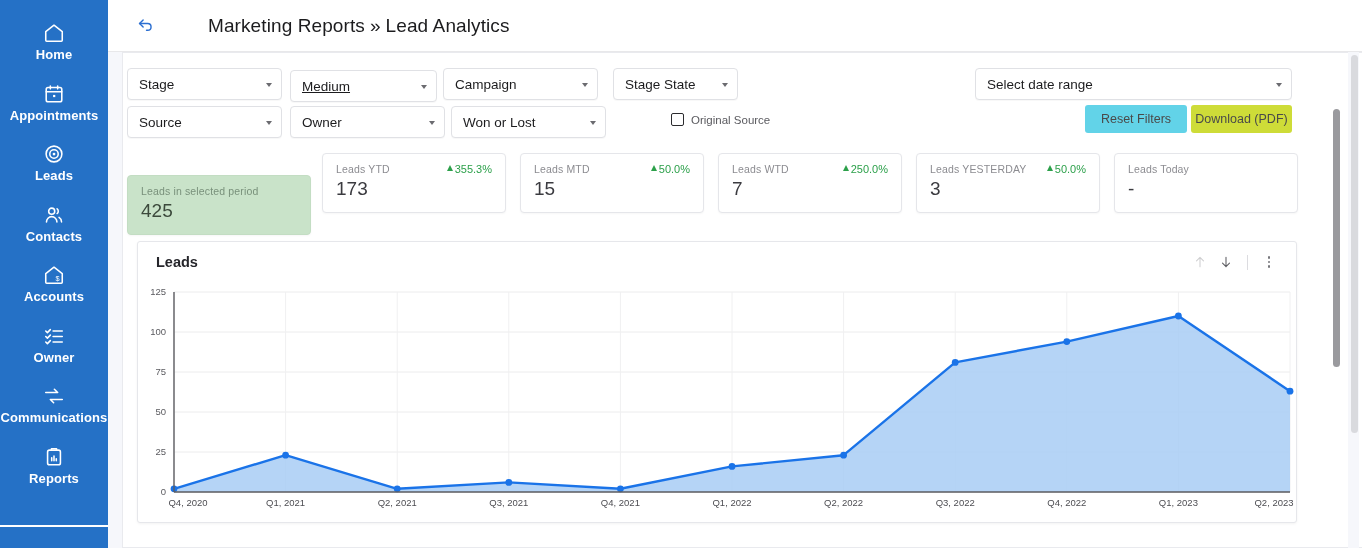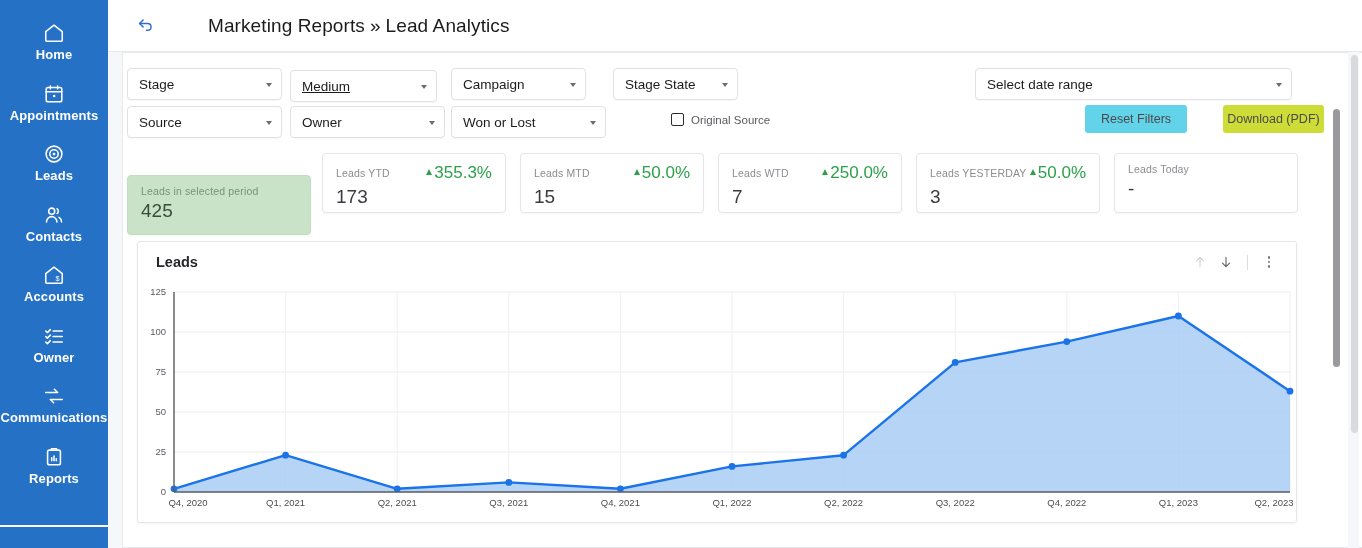--- a/index.html
+++ b/index.html
@@ -128,21 +128,21 @@
     box-shadow: 0 1px 2px rgba(0,0,0,.035);
   }
   .kpi.highlight { background: #c9e3c9; border-color: #c3ddc3; margin-top: 22px; }
   .kpi-top { display: flex; align-items: center; justify-content: space-between; }
   .kpi-label {
     font-size: 10.5px; color: #8c8c91;
     letter-spacing: .15px; white-space: nowrap;
   }
   .kpi.highlight .kpi-label { color: #79917b; }
   .kpi-delta {
-    font-size: 17px; color: #2ca04a; white-space: nowrap;
+    font-size: 11px; color: #2ca04a; white-space: nowrap;
     display: flex; align-items: center; gap: 2px;
   }
   .kpi-delta .up {
     width: 0; height: 0; display: inline-block;
     border-left: 3.5px solid transparent;
     border-right: 3.5px solid transparent;
     border-bottom: 6px solid #2ca04a;
     position: relative; top: -1px;
   }
   .kpi-value {
@@ -305,21 +305,21 @@
         <div class="filters">
 
           <div class="sel" style="left:4px;  top:15px; width:155px;">
             <span>Stage</span>
             <span class="caret"></span>
           </div>
           <div class="sel" style="left:167px; top:17px; width:147px;text-decoration:underline;">
             <span>Medium</span>
             <span class="caret"></span>
           </div>
-          <div class="sel" style="left:328px; top:15px; width:135px;">
+          <div class="sel" style="left:320px; top:15px; width:155px;">
             <span>Campaign</span>
             <span class="caret"></span>
           </div>
           <div class="sel" style="left:490px; top:15px; width:125px;">
             <span>Stage State</span>
             <span class="caret"></span>
           </div>
 
           <div class="sel" style="left:4px;  top:53px; width:155px;">
             <span>Source</span>
@@ -337,21 +337,21 @@
           <div class="chk-wrap" style="left:500px; top:60px;">
             <span class="chk-box"></span>
             <span class="chk-label">Original Source</span>
           </div>
 
           <div class="sel" style="left:852px; top:15px; width:317px;">
             <span>Select date range</span>
             <span class="caret"></span>
           </div>
           <button class="btn btn-reset" style="left:962px; top:52px; width:102px;">Reset Filters</button>
-          <button class="btn btn-download" style="left:1068px; top:52px; width:101px;margin-left:32px;">Download (PDF)</button>
+          <button class="btn btn-download" style="left:1068px; top:52px; width:101px;">Download (PDF)</button>
         </div>
 
         <div class="kpis">
           <div class="kpi highlight" style="left:4px;   width:184px;">
             <div class="kpi-top">
               <span class="kpi-label">Leads in selected period</span>
             </div>
             <div class="kpi-value">425</div>
           </div>
           <div class="kpi" style="left:199px; width:184px;">

